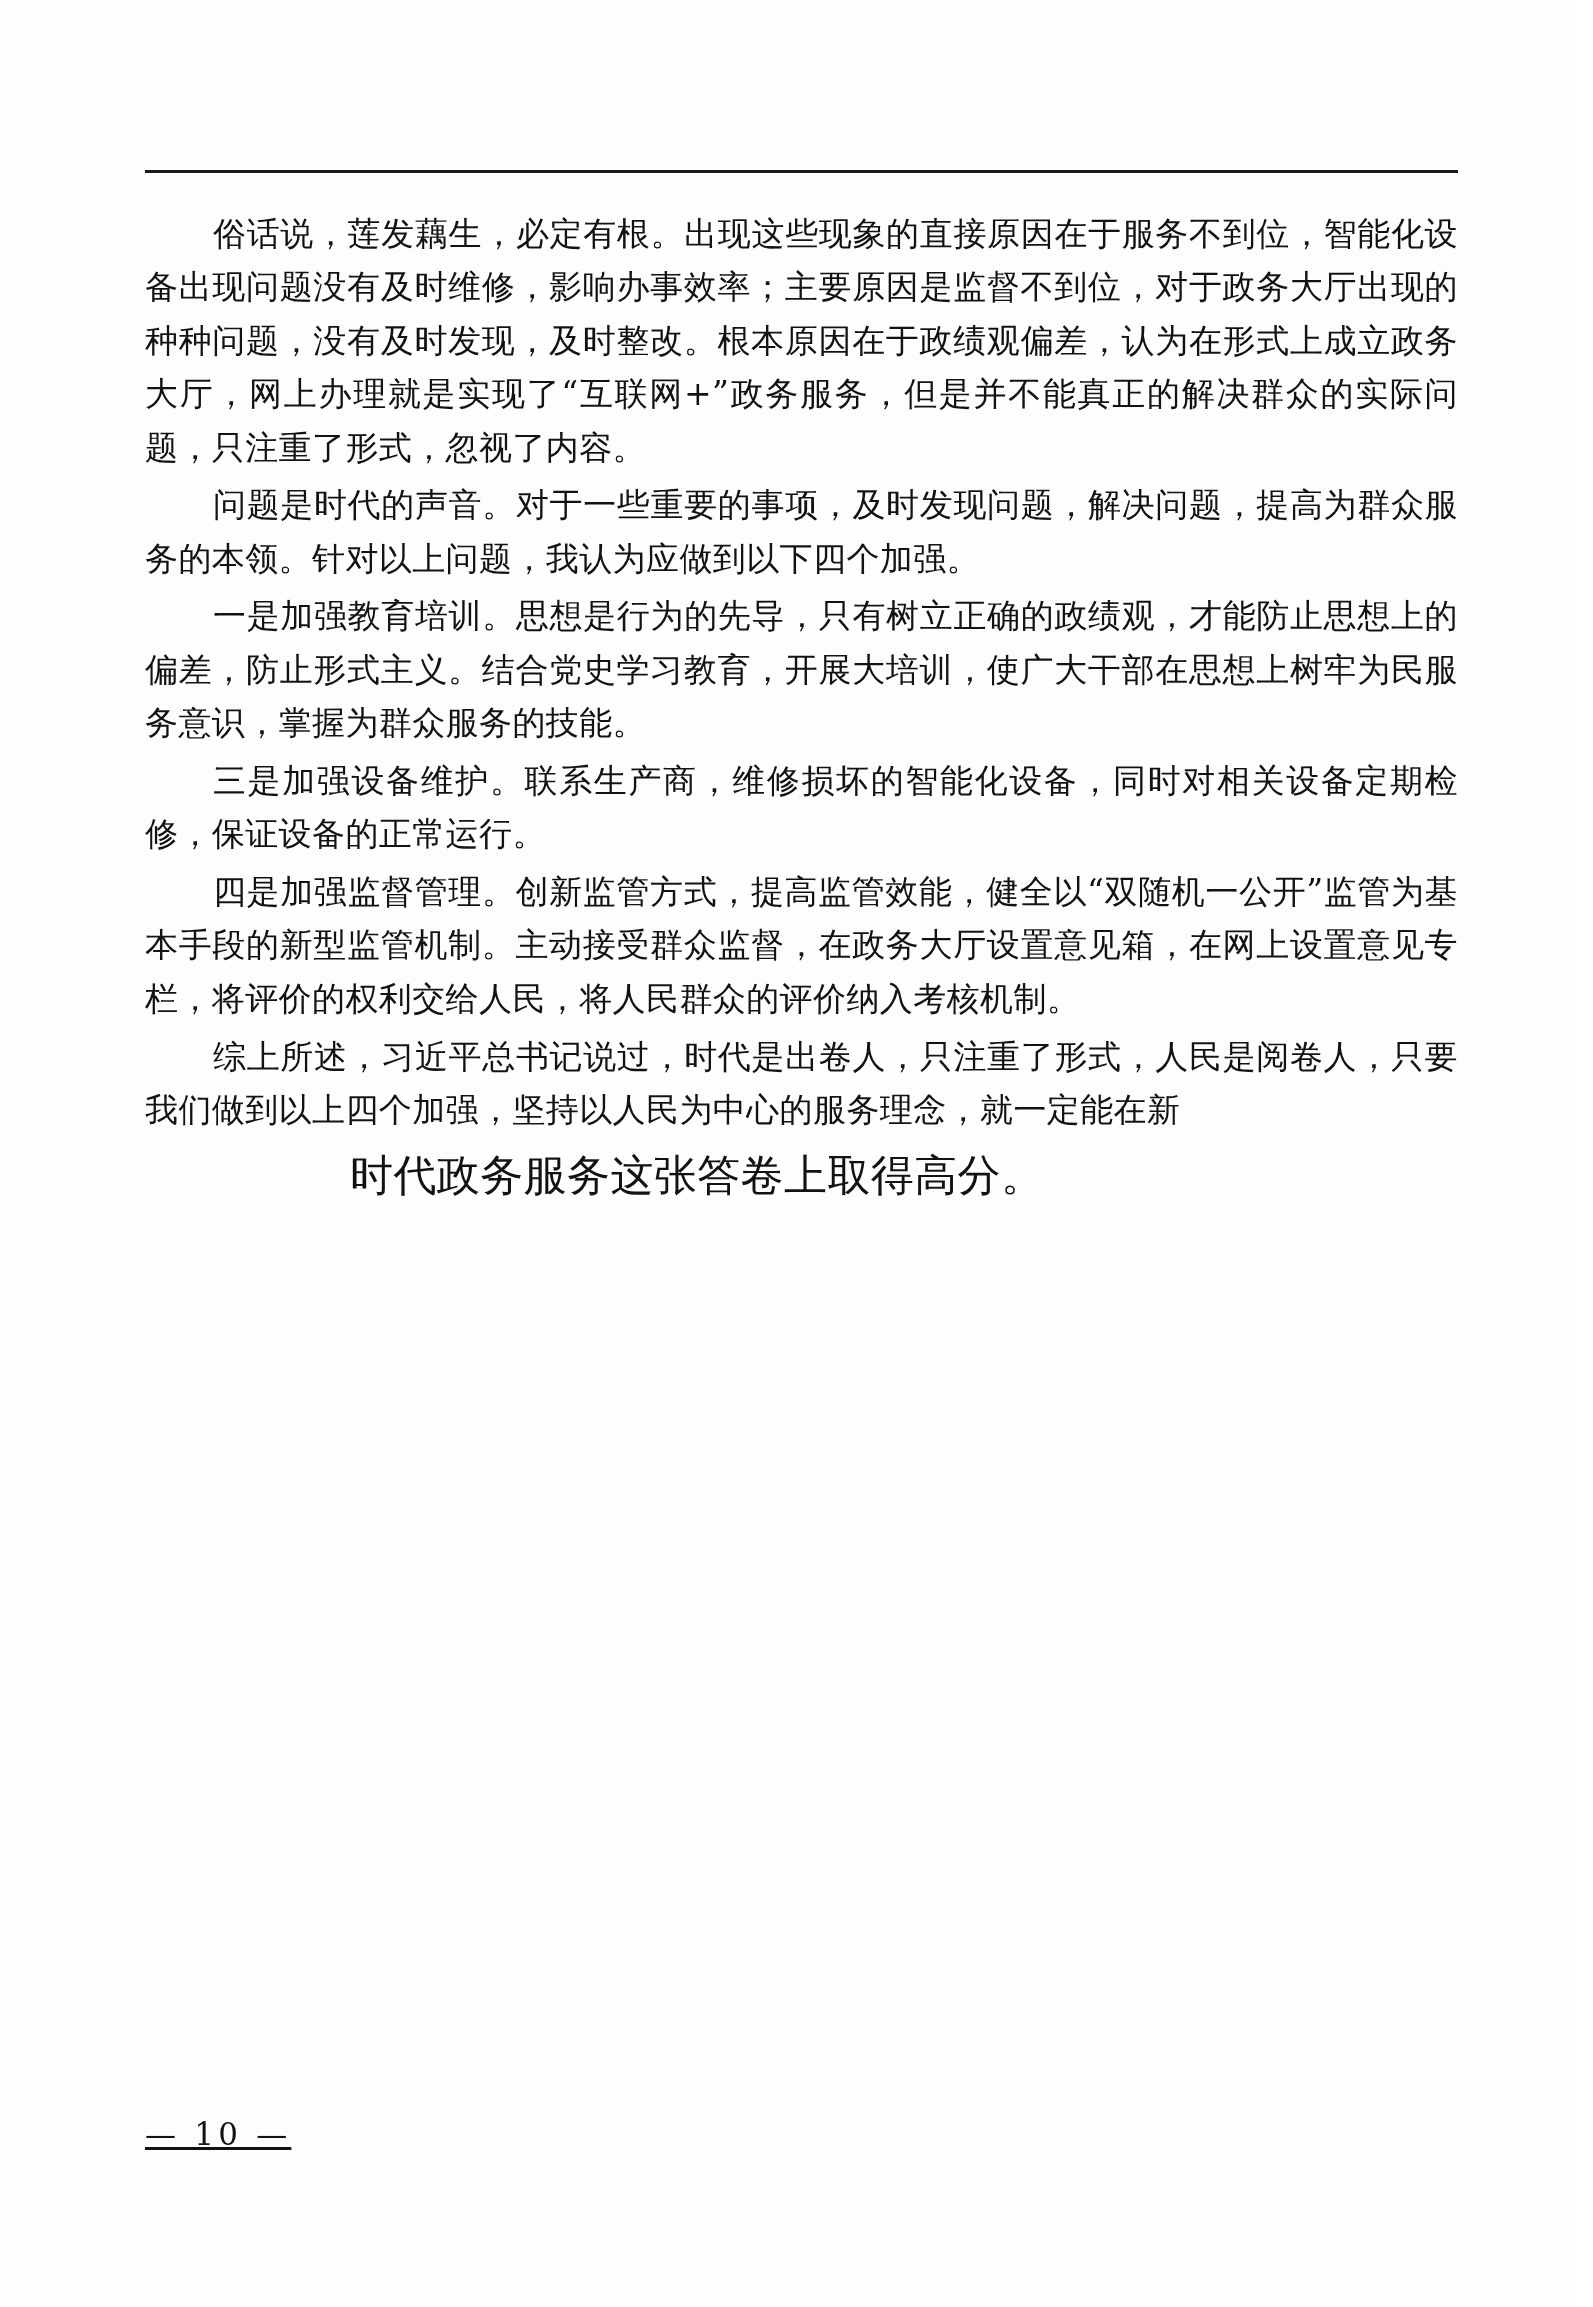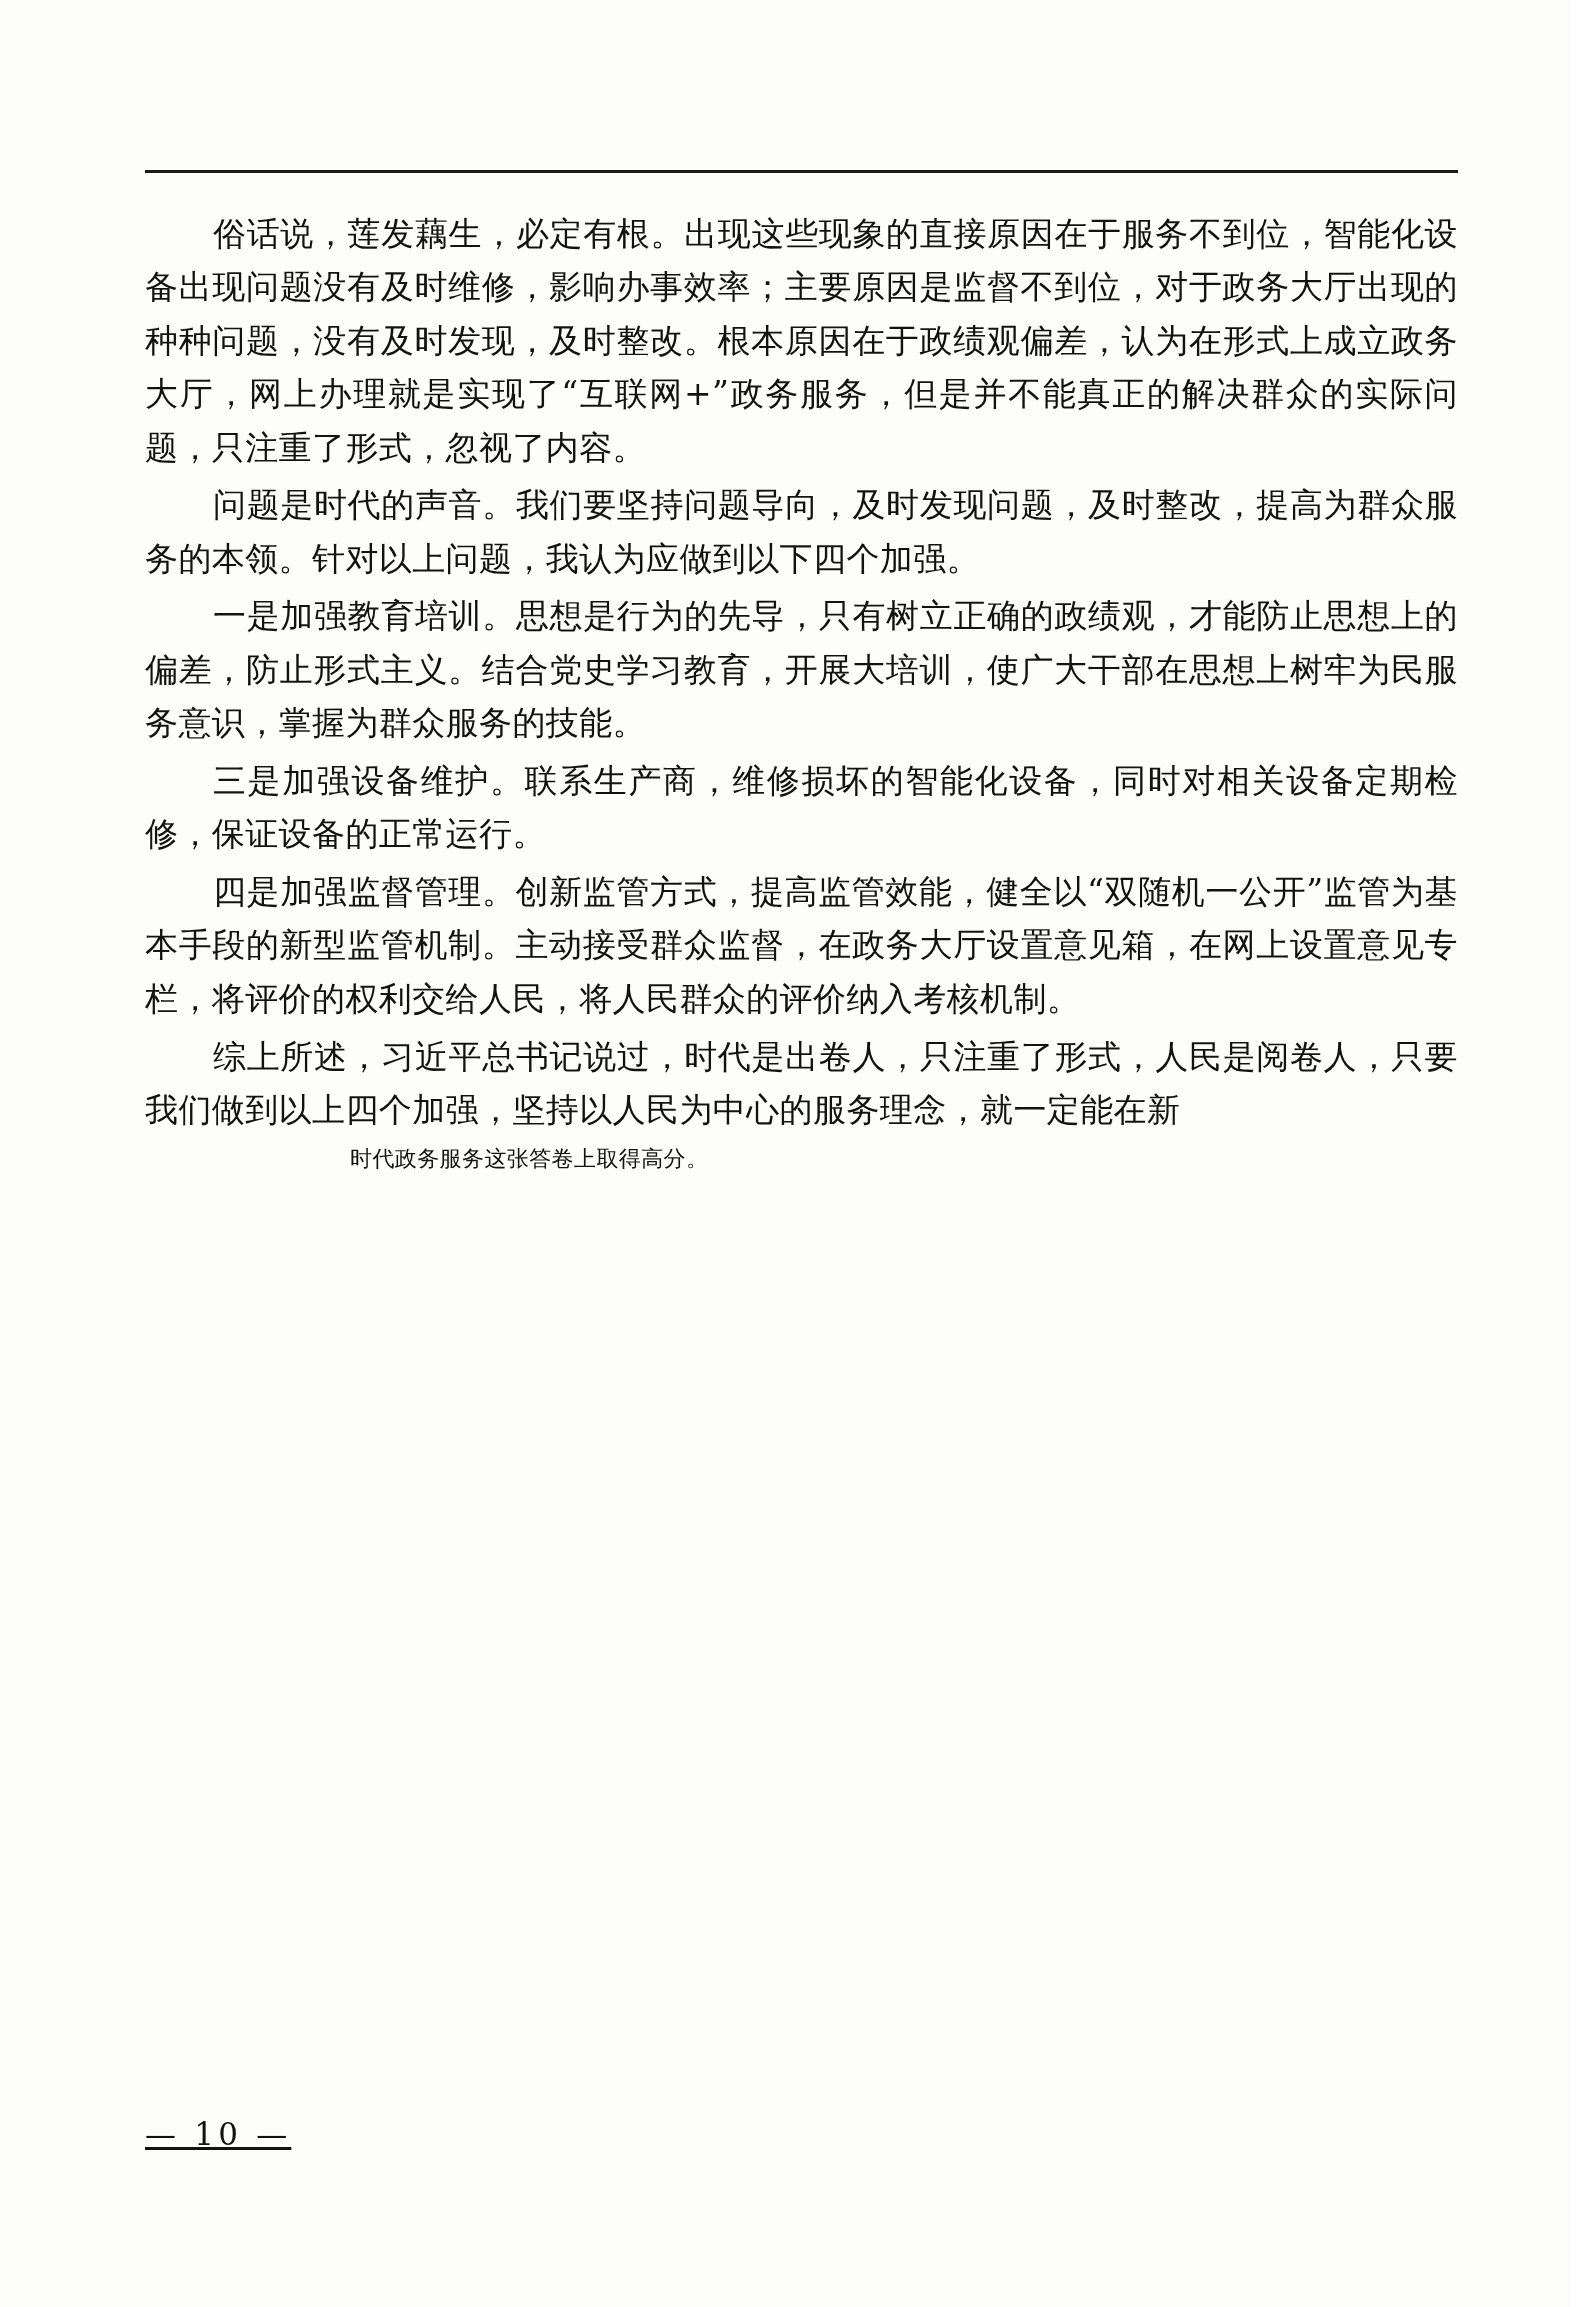--- a/index.html
+++ b/index.html
@@ -43,21 +43,21 @@
     margin: 0 0 4.2px 0;
     text-indent: 68px;
     font-family: "DejaVu Serif", "Liberation Serif", serif;
     font-weight: 500;
     color: #121212;
   }
   .para.last {
     text-indent: 68px;
   }
   .closing-line {
-    font-size: 22px;
+    font-size: 43px;
     line-height: 1.62;
     letter-spacing: 0.4px;
     margin: 0;
     text-align: left;
     text-indent: 205px;
     font-weight: 500;
     color: #121212;
   }
   .page-number {
     position: absolute;
@@ -70,21 +70,21 @@
     text-decoration: underline;
   }
 </style>
 </head>
 <body>
 
 <div class="page">
   <div class="content">
     <div class="top-rule"></div>
     <p class="para">俗话说，莲发藕生，必定有根。出现这些现象的直接原因在于服务不到位，智能化设备出现问题没有及时维修，影响办事效率；主要原因是监督不到位，对于政务大厅出现的种种问题，没有及时发现，及时整改。根本原因在于政绩观偏差，认为在形式上成立政务大厅，网上办理就是实现了“互联网+”政务服务，但是并不能真正的解决群众的实际问题，只注重了形式，忽视了内容。</p>
-    <p class="para">问题是时代的声音。我们要坚持问题导向，及时发现问题，及时整改，提高为群众服务的本领。针对以上问题，我认为应做到以下四个加强。</p>
+    <p class="para">问题是时代的声音。对于一些重要的事项，及时发现问题，解决问题，提高为群众服务的本领。针对以上问题，我认为应做到以下四个加强。</p>
     <p class="para">一是加强教育培训。思想是行为的先导，只有树立正确的政绩观，才能防止思想上的偏差，防止形式主义。结合党史学习教育，开展大培训，使广大干部在思想上树牢为民服务意识，掌握为群众服务的技能。</p>
     <p class="para">三是加强设备维护。联系生产商，维修损坏的智能化设备，同时对相关设备定期检修，保证设备的正常运行。</p>
     <p class="para">四是加强监督管理。创新监管方式，提高监管效能，健全以“双随机一公开”监管为基本手段的新型监管机制。主动接受群众监督，在政务大厅设置意见箱，在网上设置意见专栏，将评价的权利交给人民，将人民群众的评价纳入考核机制。</p>
     <p class="para last">综上所述，习近平总书记说过，时代是出卷人，只注重了形式，人民是阅卷人，只要我们做到以上四个加强，坚持以人民为中心的服务理念，就一定能在新</p>
     <p class="closing-line">时代政务服务这张答卷上取得高分。</p>
   </div>
   <div class="page-number">— 10 —</div>
 </div>
 
 

